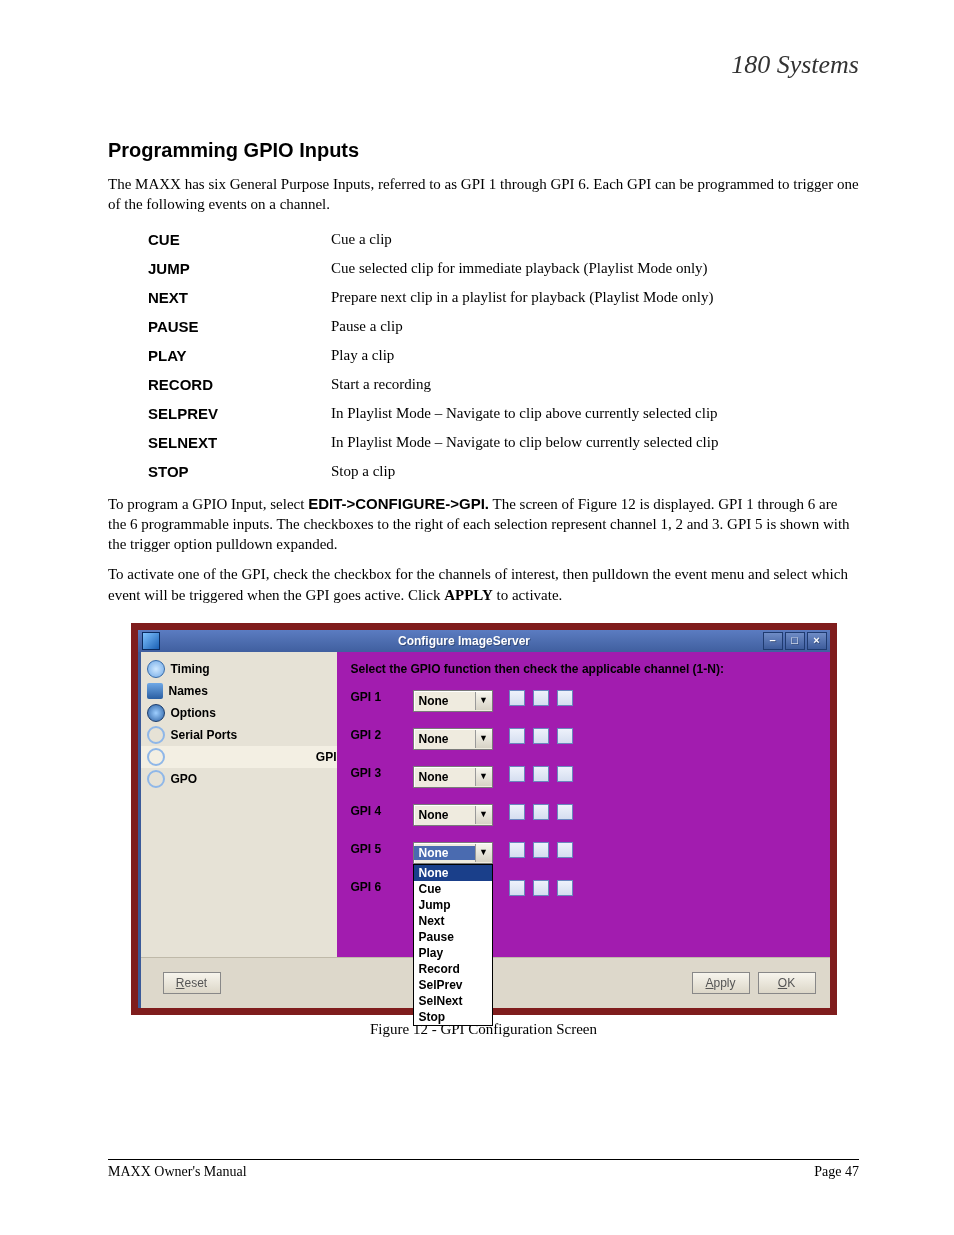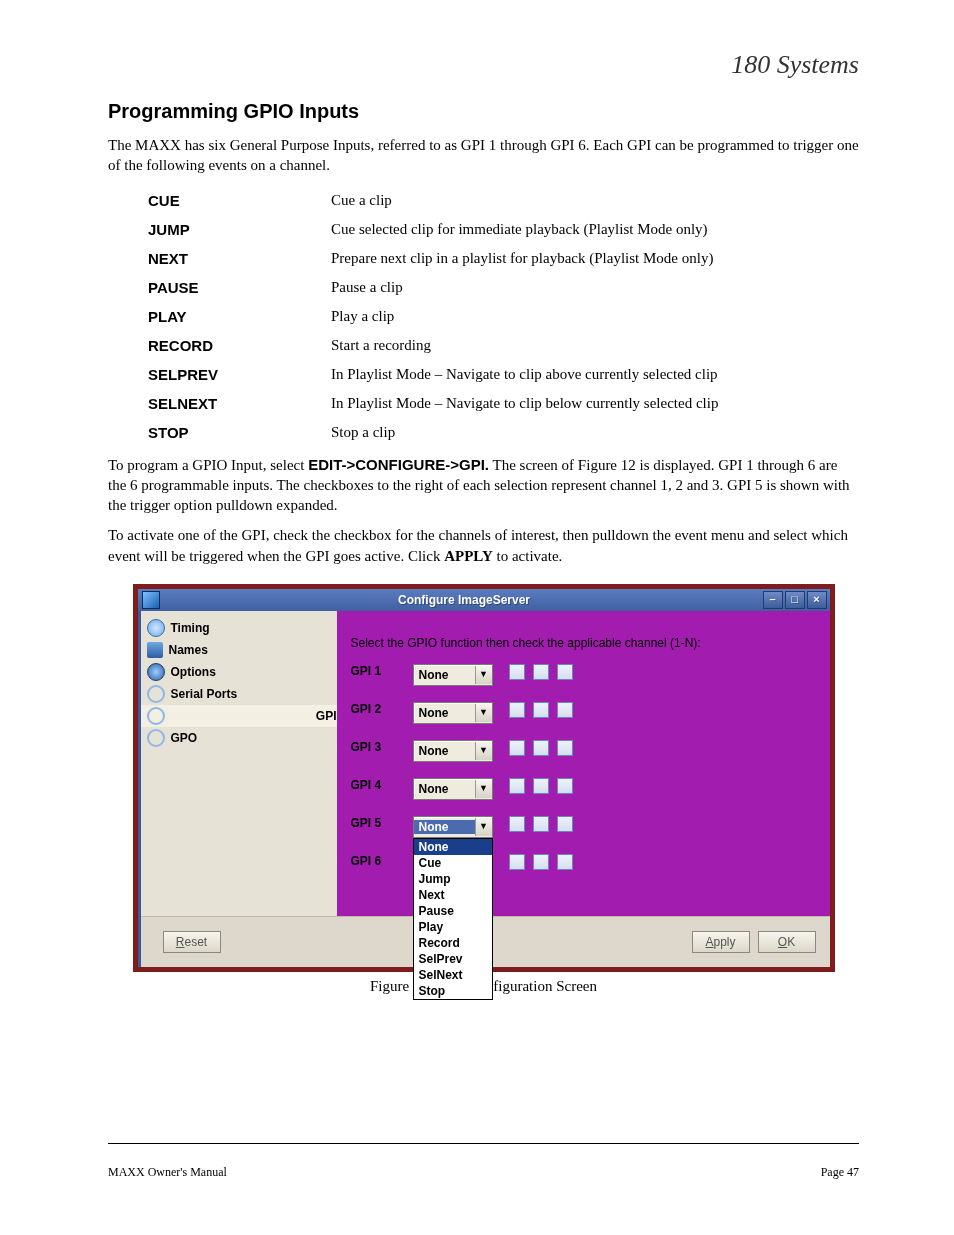--- a/index.html
+++ b/index.html
@@ -22,21 +22,21 @@
     right: 95px;
     font-family: 'Brush Script MT', cursive;
     font-size: 26px;
     font-style: italic;
     color: #333;
   }
   h2 {
     font-family: 'Lucida Sans', 'Lucida Grande', Verdana, sans-serif;
     font-weight: bold;
     font-size: 20px;
-    margin: 45px 0 12px 0;
+    margin: 84px 0 12px 0;
   }
   p { margin: 8px 0 10px 0; line-height: 1.35; }
   table.cmds {
     margin: 6px 0 6px 40px;
     border-collapse: collapse;
   }
   table.cmds td {
     padding: 6px 8px 6px 0;
     vertical-align: top;
   }
@@ -48,21 +48,21 @@
   .menupath {
     font-family: 'Lucida Sans', 'Lucida Grande', Verdana, sans-serif;
     font-weight: bold;
   }
   .bold { font-weight: bold; }
   .caption { text-align: center; margin-top: 6px; }
   .figwrap { text-align: center; margin-top: 18px; }
   .dialog {
     display: inline-block;
     width: 692px;
-    border: 5px solid #7f1d1d;
+    border: 7px solid #7f1d1d;
     text-align: left;
     font-family: 'Tahoma', 'Verdana', sans-serif;
     font-size: 12px;
     vertical-align: top;
   }
   .titlebar {
     background: linear-gradient(#5b7cc1, #405f9f);
     color: #fff;
     height: 22px;
     display: flex;
@@ -114,21 +114,21 @@
   }
   .nicon.clock { background: radial-gradient(#cfe8ff,#6fa8e6); border:1px solid #366aa8;}
   .nicon.list  { background: linear-gradient(#6fa8e6,#2a5ea1); border-radius:2px;}
   .nicon.gear  { background: radial-gradient(#9ecfff,#2a5ea1); border:1px solid #1b3c6c;}
   .nicon.ring  { border:2px solid #8fb7e8; background:transparent; width:14px; height:14px;}
   .content {
     flex: 1;
     padding: 10px 14px 0 14px;
     position: relative;
   }
-  .instr { font-weight: normal; margin-bottom: 14px; margin-top: 15px; }
+  .instr { font-weight: bold; margin-bottom: 14px; }
   .gprow {
     display: flex;
     align-items: flex-start;
     height: 32px;
     position: relative;
   }
   .gplbl { width: 62px; font-weight: bold; }
   .combo {
     width: 78px; height: 20px;
     background: #efebdf;
@@ -189,23 +189,23 @@
     font-family: inherit;
     font-size: 12px;
     margin-left: 8px;
   }
   .dbtn u { text-decoration: underline; }
   .pagefooter {
     position: absolute;
     left: 108px; right: 95px;
     bottom: 55px;
     border-top: 1px solid #000;
-    padding-top: 21px;
-    display: flex;
-    font-size: 12px;
+    padding-top: 4px;
+    display: flex;
+    font-size: 14px;
   }
   .pagefooter .r { margin-left: auto; }
 </style>
 </head>
 <body>
 
 <div class="page">
   <div class="logo">180 Systems</div>
 
   <h2>Programming GPIO Inputs</h2>

